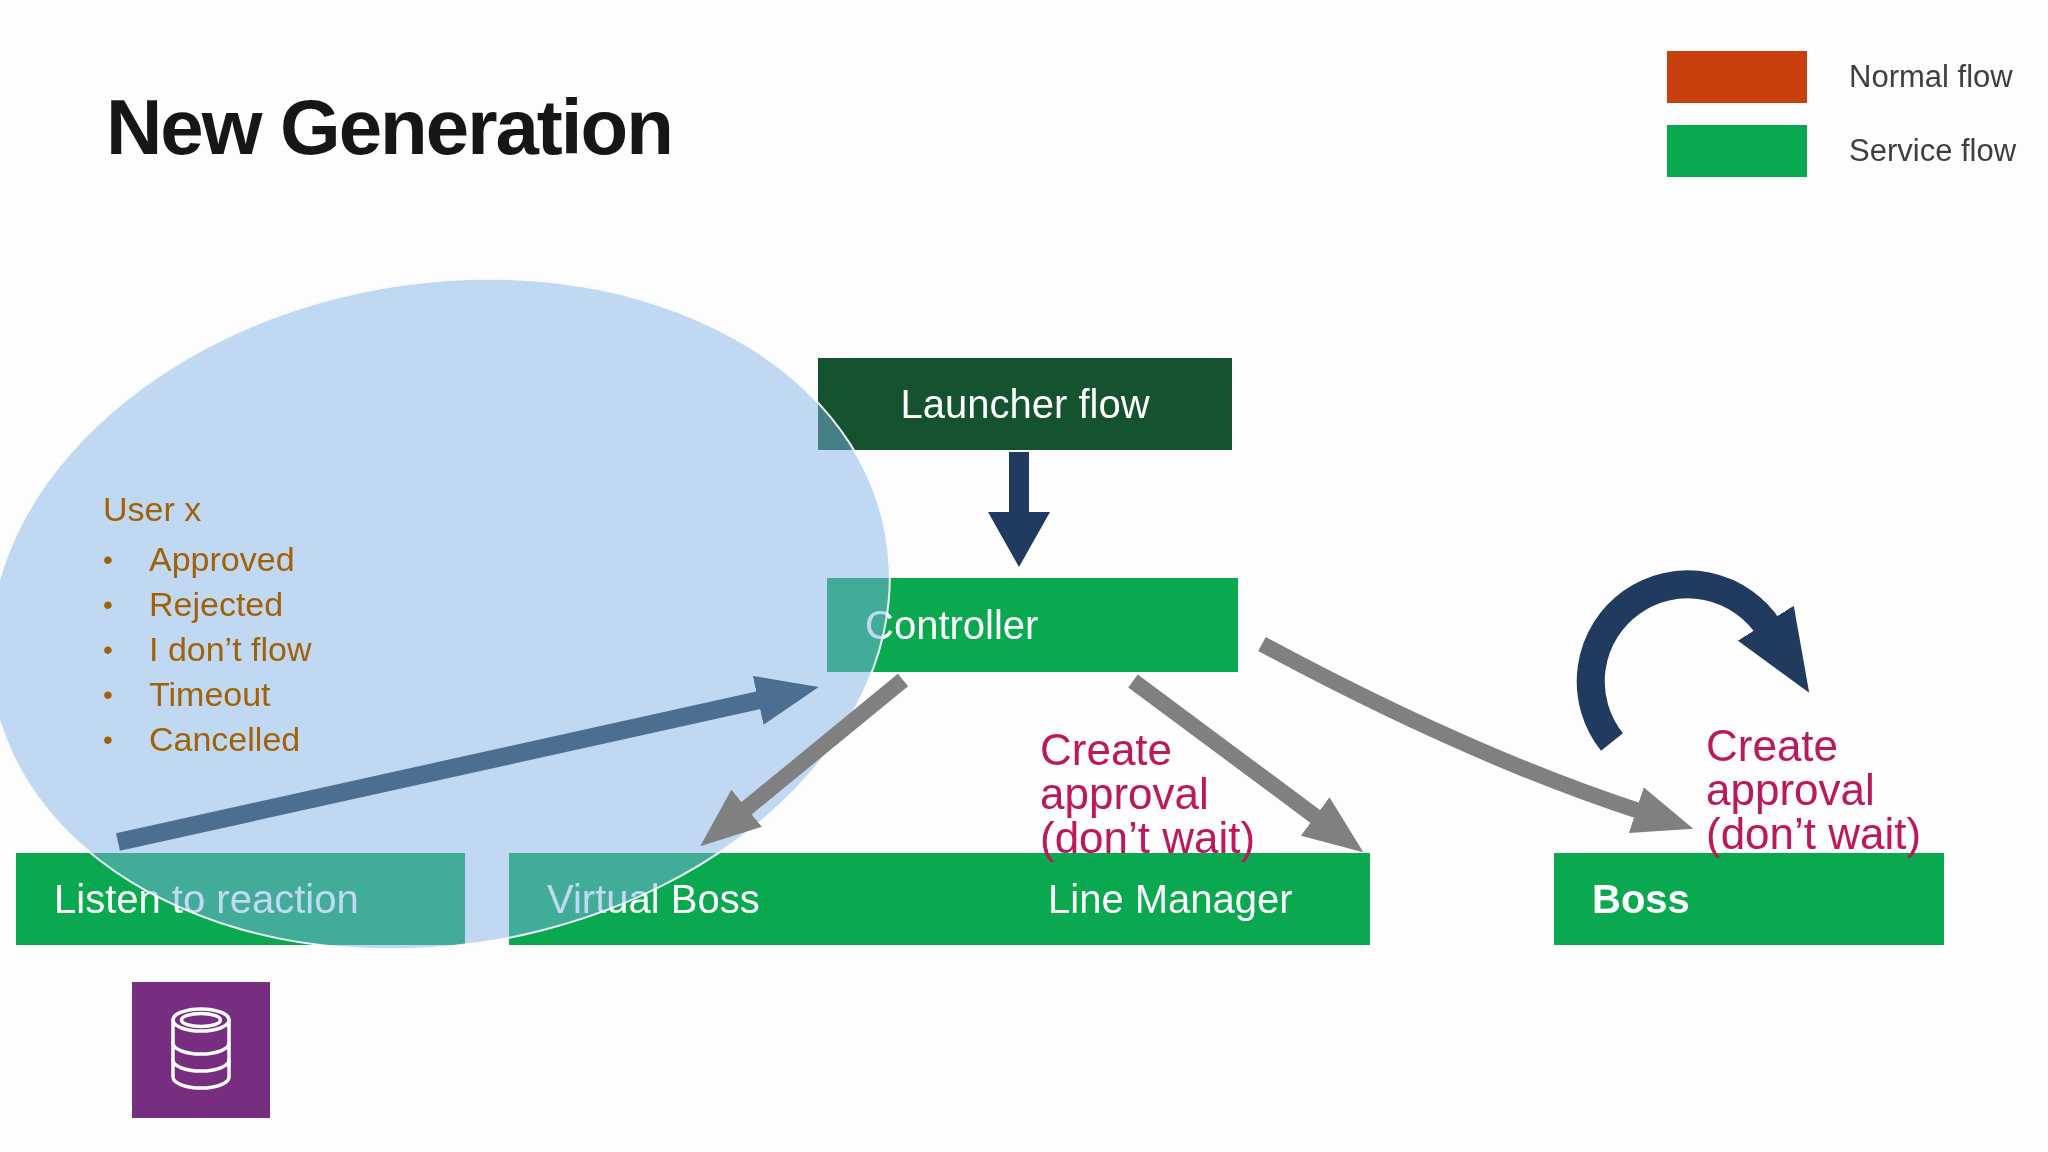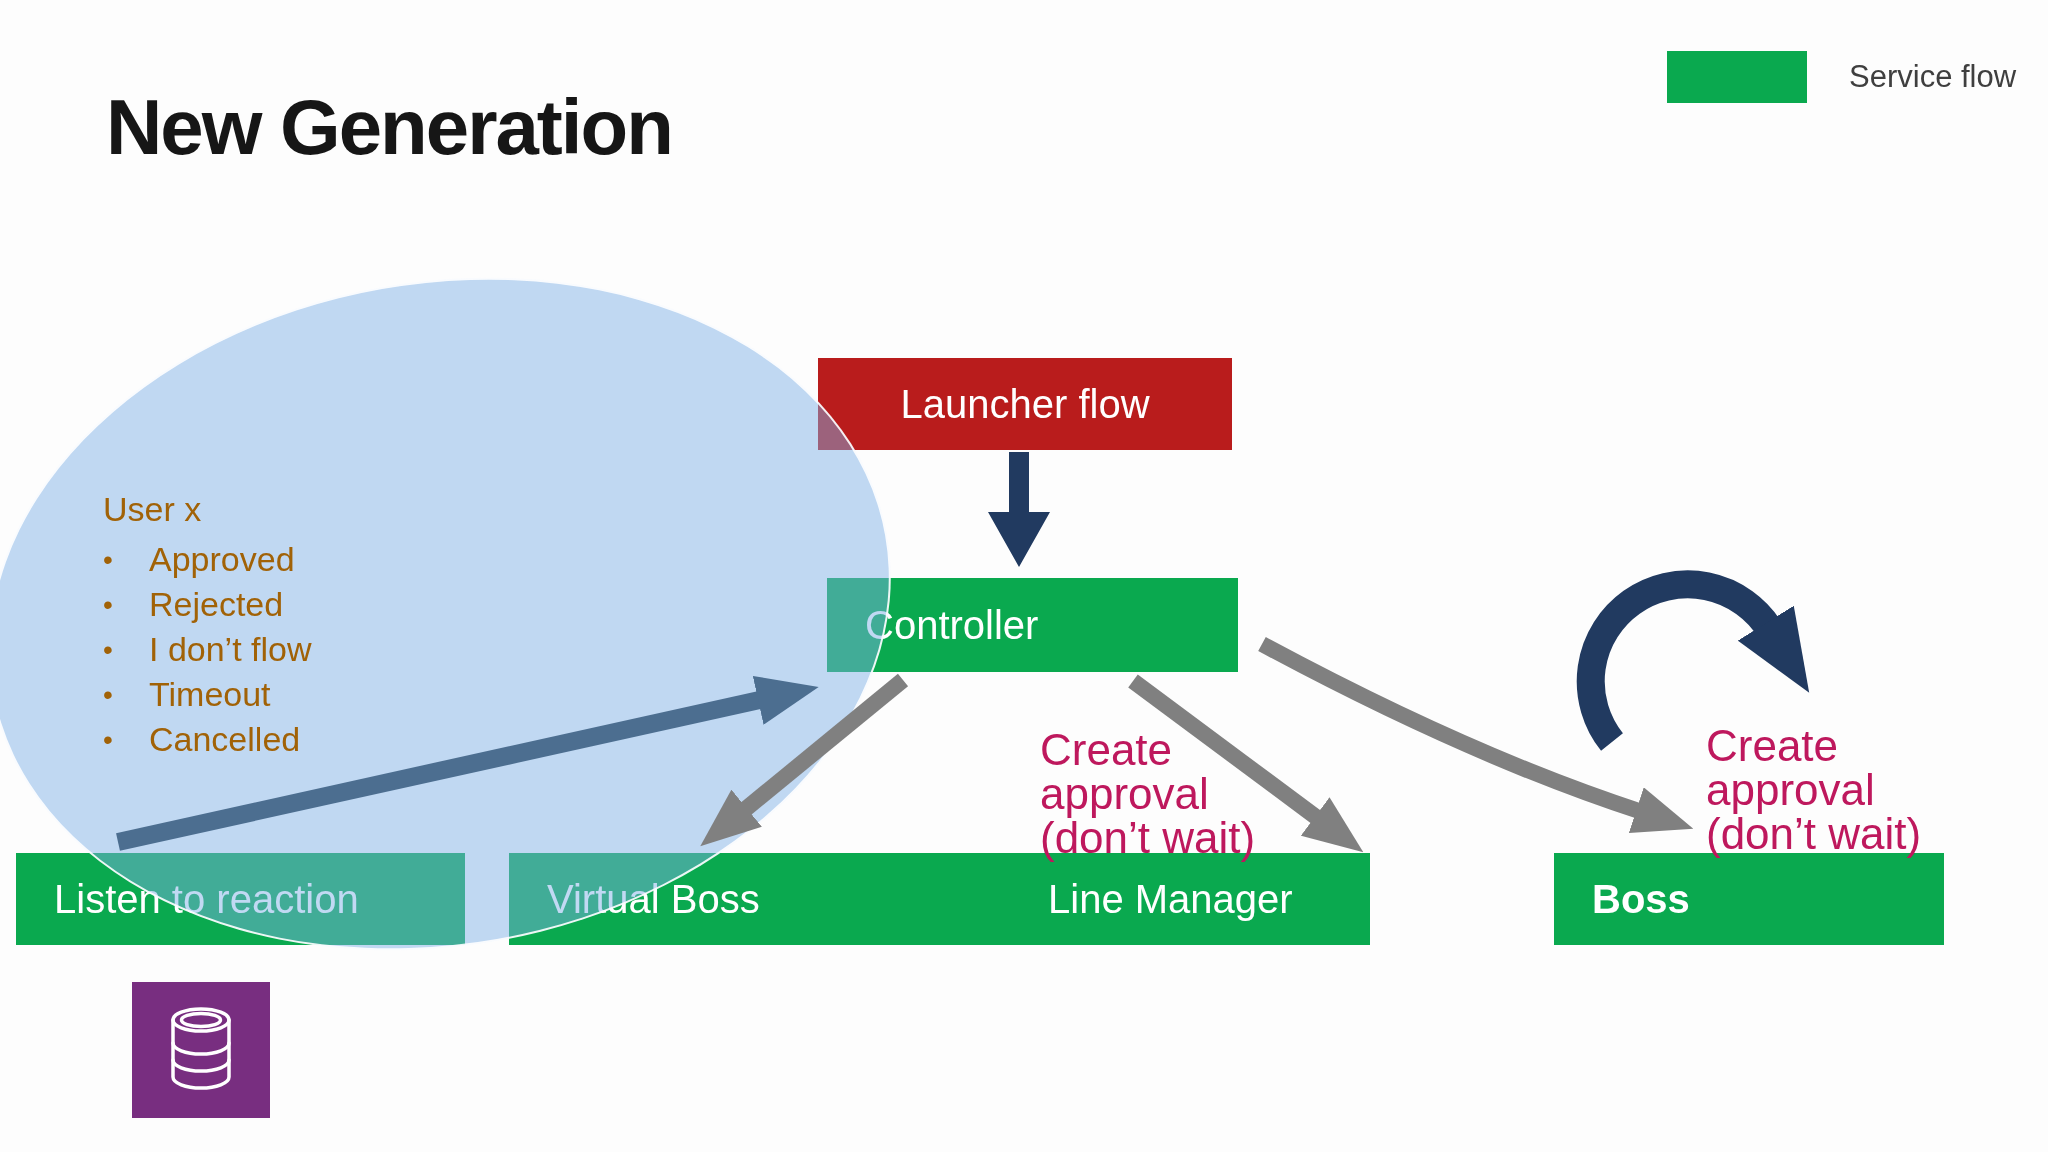--- a/index.html
+++ b/index.html
@@ -16,21 +16,21 @@
   .legend-row{display:flex;align-items:center;height:52px;margin-bottom:22px;}
   .swatch{width:140px;height:52px;flex:0 0 140px;}
   .swatch.normal{background:#C8400E;}
   .swatch.service{background:#0AA94F;}
   .legend-label{margin-left:42px;font-size:31px;color:#3F3F3F;white-space:nowrap;}
   
   .node{
     position:absolute;display:flex;align-items:center;z-index:1;
     color:#FFFFFF;font-size:40px;height:92px;white-space:nowrap;
   }
-  .node.normal{background:#b91c1c;}
+  .node.normal{background:#14532d;}
   .node.service{background:#0AA94F;}
   .node.centered{justify-content:center;}
   .node .pad{padding-left:38px;}
   #node-launcher{left:818px;top:358px;width:414px;}
   #node-controller{left:827px;top:578px;width:411px;height:94px;}
   #node-listen{left:16px;top:853px;width:449px;}
   #node-virtual-boss{left:509px;top:853px;width:537px;}
   #node-line-manager{left:1010px;top:853px;width:360px;}
   #node-boss{left:1554px;top:853px;width:390px;font-weight:bold;}
   
@@ -61,20 +61,24 @@
   }
 </style>
 </head>
 <body>
 
 <div class="slide">
 
   <h1 class="title">New Generation</h1>
 
   <div class="legend">
+    <div class="legend-row">
+      <span class="swatch normal"></span>
+      <span class="legend-label">Normal flow</span>
+    </div>
     <div class="legend-row">
       <span class="swatch service"></span>
       <span class="legend-label">Service flow</span>
     </div>
   </div>
 
   <div class="node normal centered" id="node-launcher">
     <span>Launcher flow</span>
   </div>
   <div class="node service" id="node-listen">

